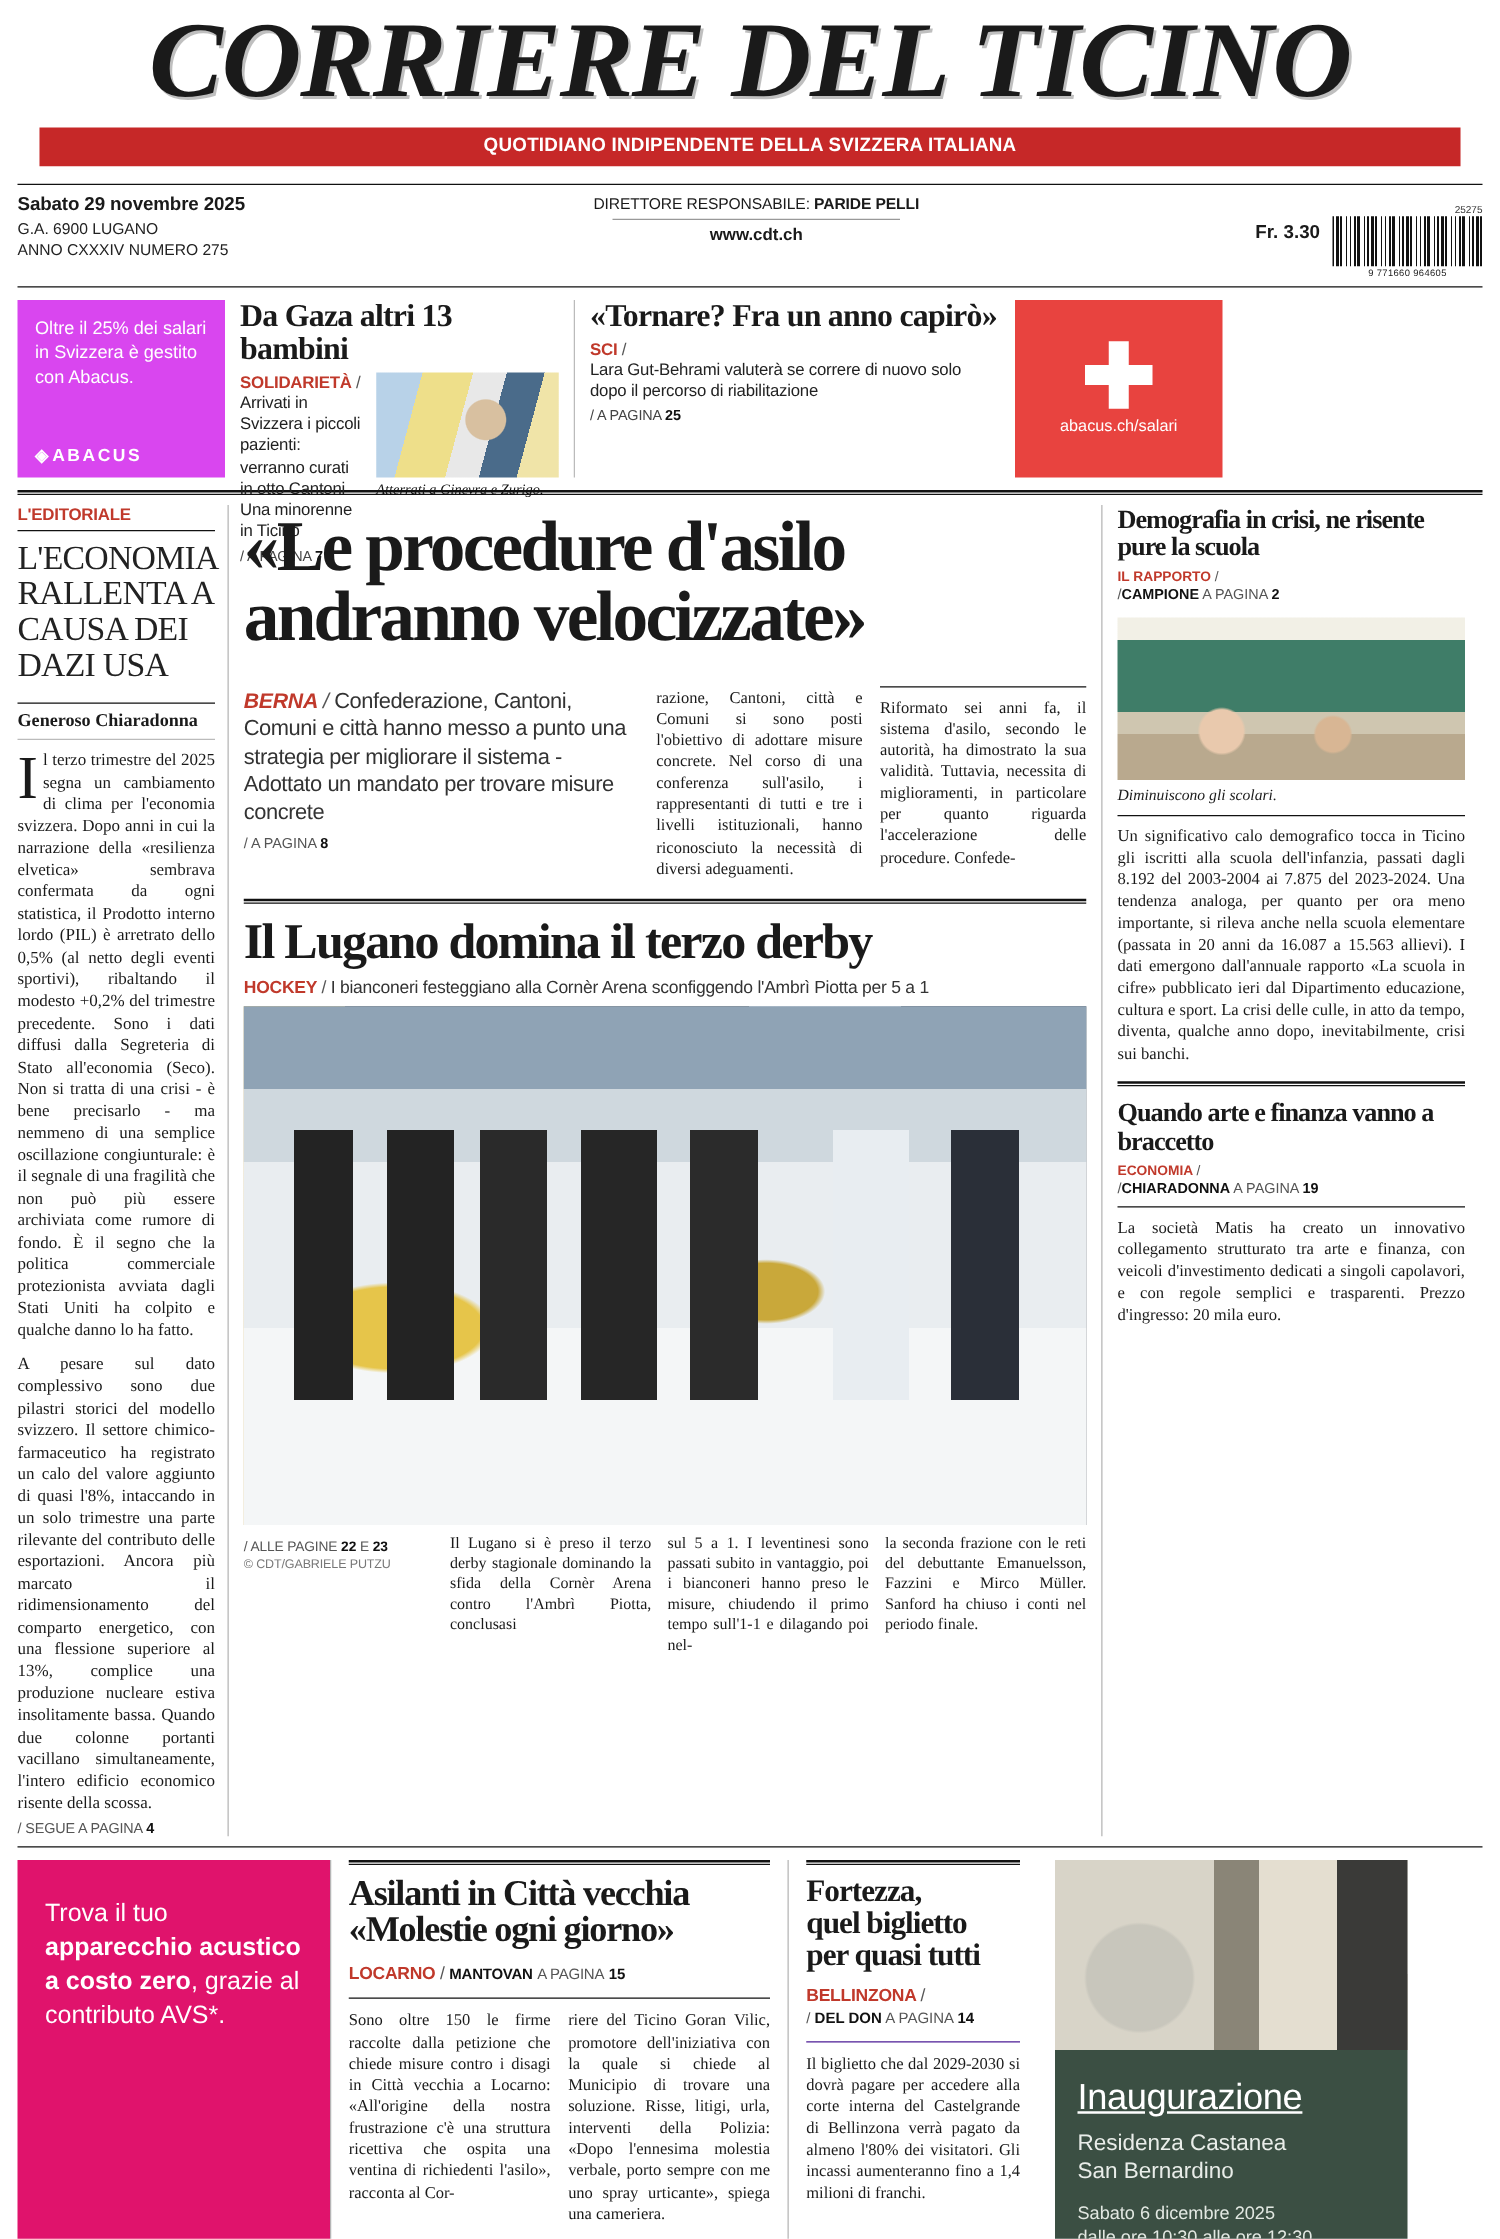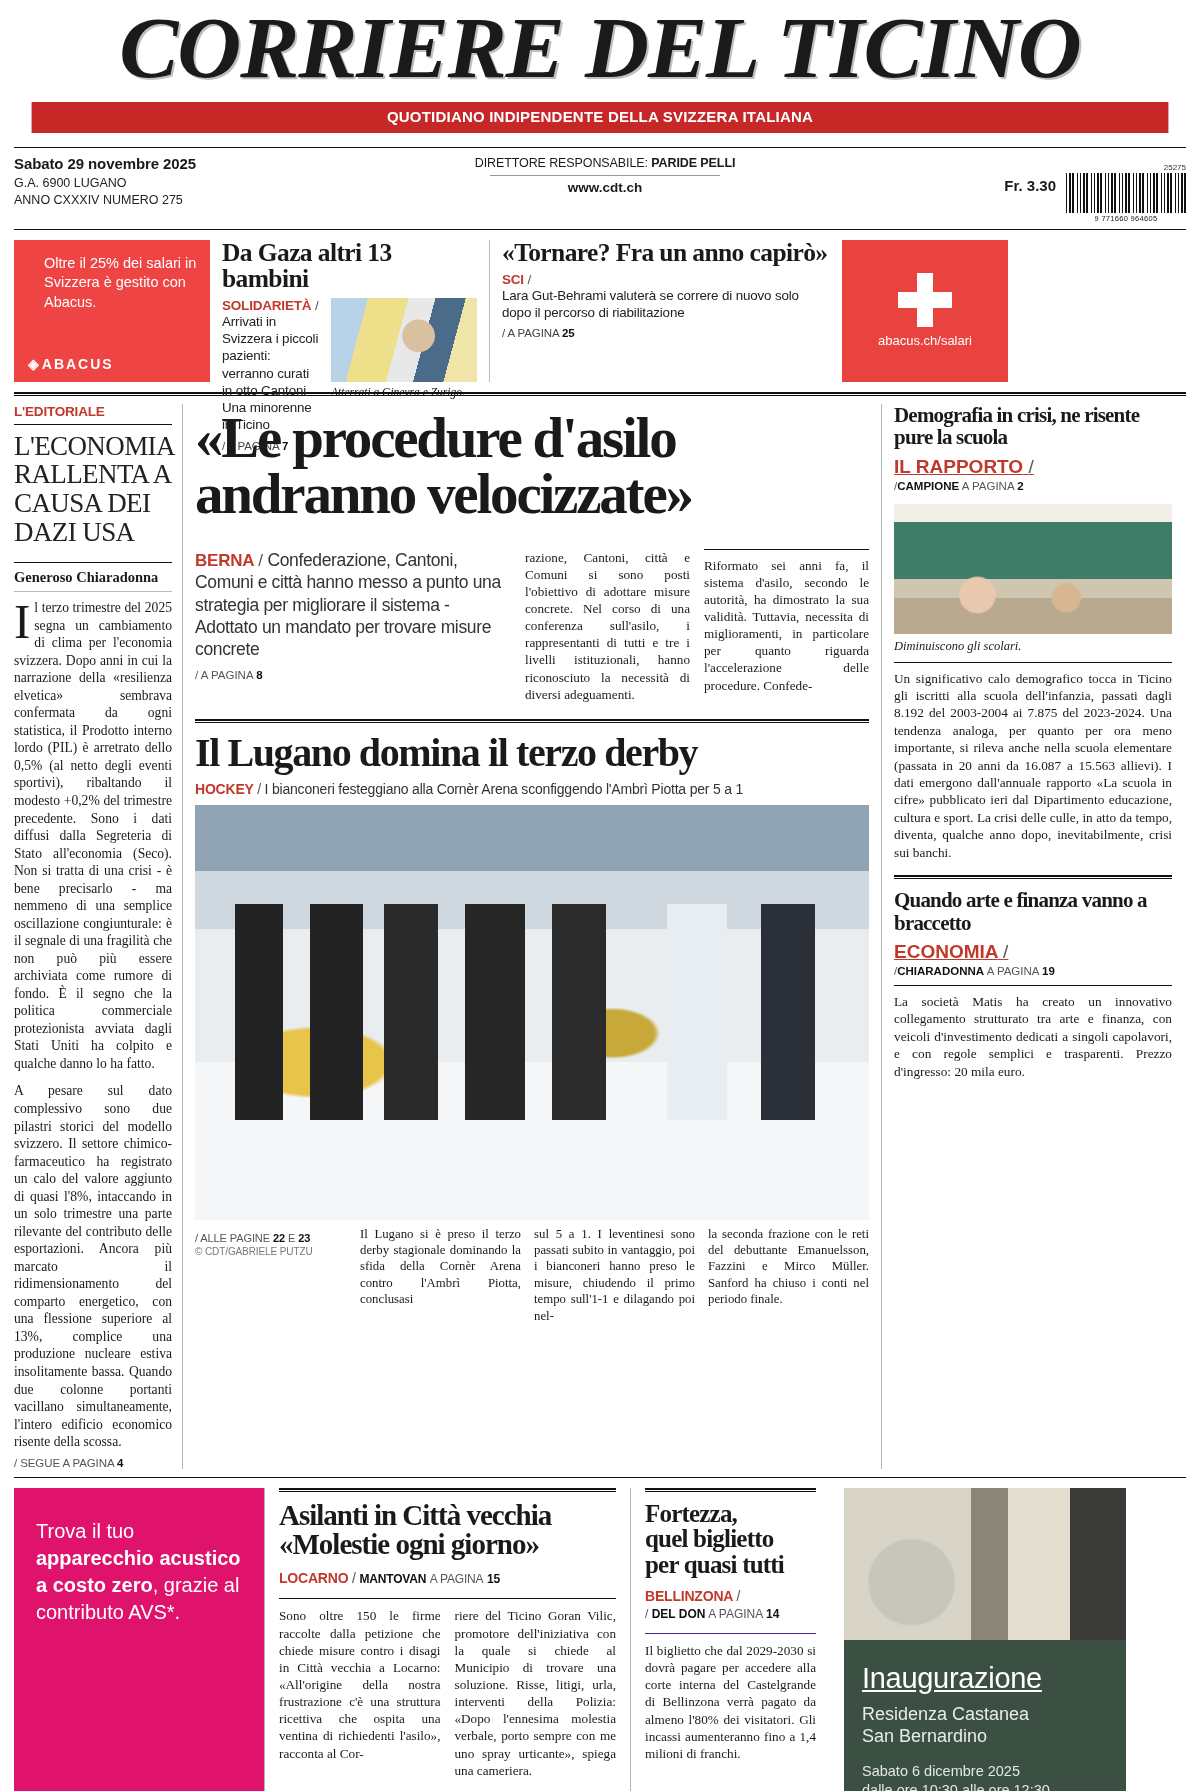--- a/index.html
+++ b/index.html
@@ -56,22 +56,22 @@
   .barcode { height: 40px; width: 120px; display:block;
     background: repeating-linear-gradient(to right,
       #111 0 1px, #fff 1px 3px, #111 3px 5px, #fff 5px 6px,
       #111 6px 8px, #fff 8px 11px, #111 11px 12px, #fff 12px 14px);
   }
   .barcode-digits { font-size: 7.5px; letter-spacing: 0.3px; margin-top: 1px; text-align:center; }
 
   
   .teasers { display: flex; margin-top: 10px; gap: 0; height: 142px; }
   .abacus-ad {
-    width: 196px; background: #ef4444; color: #fff;
-    padding: 14px 12px 10px 30px; position: relative;
+    width: 166px; background: #d946ef; color: #fff;
+    padding: 14px 12px 10px 14px; position: relative;
   }
   .abacus-text { font-size: 14.5px; line-height: 1.34; }
   .abacus-logo { position: absolute; bottom: 10px; left: 14px; font-size: 14px; font-weight: bold; letter-spacing: 2px; }
   .abacus-logo .dia { letter-spacing: 0; margin-right: 3px; }
 
   .teaser { padding: 0 12px; display: flex; flex-direction: column; }
   .teaser-1 { width: 280px; border-right: 1px solid #bbb; }
   .teaser-2 { width: 352px; }
   .teaser-head {
     font-family: "Liberation Serif", serif; font-weight: bold;
@@ -145,21 +145,21 @@
 
   
   .lead-head {
     font-family: "Liberation Serif", serif; font-weight: bold;
     font-size: 57px; line-height: 0.99; letter-spacing: -2.2px;
     margin: 6px 0 0 0;
   }
   .lead-body { display: flex; gap: 14px; margin-top: 26px; }
   .lead-dek { width: 316px; }
   .lead-dek-text { font-size: 17.5px; line-height: 1.28; color: #333; letter-spacing: -0.35px; }
-  .lead-dek-text .kicker { font-size: 17px; }
+  .lead-dek-text .kicker { font-size: 17px; font-style: italic; }
   .lead-ref { font-size: 11.5px; color: #555; margin-top: 8px; }
   .lead-ref b { color: #111; }
   .lead-col { flex: 1; font-family: "Liberation Serif", serif; font-size: 13.2px;
               line-height: 1.3; text-align: justify; border-top: 1px solid #111; padding-top: 7px; }
   .lead-col.nb { border-top: none; padding-top: 0; }
 
   .sec-rule { border-top: 2.5px solid #111; border-bottom: 1px solid #111; height: 4px; margin-top: 16px; }
   .hockey-head {
     font-family: "Liberation Serif", serif; font-weight: bold;
     font-size: 40px; line-height: 1.02; letter-spacing: -1.4px; margin-top: 10px;
@@ -189,21 +189,21 @@
   .hockey-cols { display: flex; gap: 13px; margin-top: 6px; }
   .hockey-left-meta { width: 152px; }
   .hockey-col { flex: 1; font-family: "Liberation Serif", serif; font-size: 12.8px;
                 line-height: 1.28; text-align: justify; }
 
   
   .r-title {
     font-family: "Liberation Serif", serif; font-weight: bold;
     font-size: 21px; line-height: 1.07; letter-spacing: -0.8px;
   }
-  .r-kicker { color: #c0392b; font-weight: bold; font-size: 19px; margin-top: 7px; text-decoration: underline; }
+  .r-kicker { color: #c0392b; font-weight: bold; font-size: 11px; margin-top: 7px; }
   .r-kicker .slash { color:#555; font-weight: normal; }
   .r-ref { font-size: 11.5px; color: #555; margin-top: 2px; }
   .r-ref b { color: #111; }
   .r-photo { width: 100%; height: 130px; margin-top: 12px;
     background:
       radial-gradient(circle at 30% 70%, #e9c9ad 0 8%, transparent 9%),
       radial-gradient(circle at 62% 72%, #d8b694 0 7%, transparent 8%),
       linear-gradient(to bottom, #f2f0e6 0 14%, #3f7d68 14% 58%, #cfc6b0 58% 72%, #b9a98e 72% 100%);
   }
   .r-cap { font-family: Liberation Serif, serif; font-style: italic; font-size: 12.5px; margin-top: 5px; }

